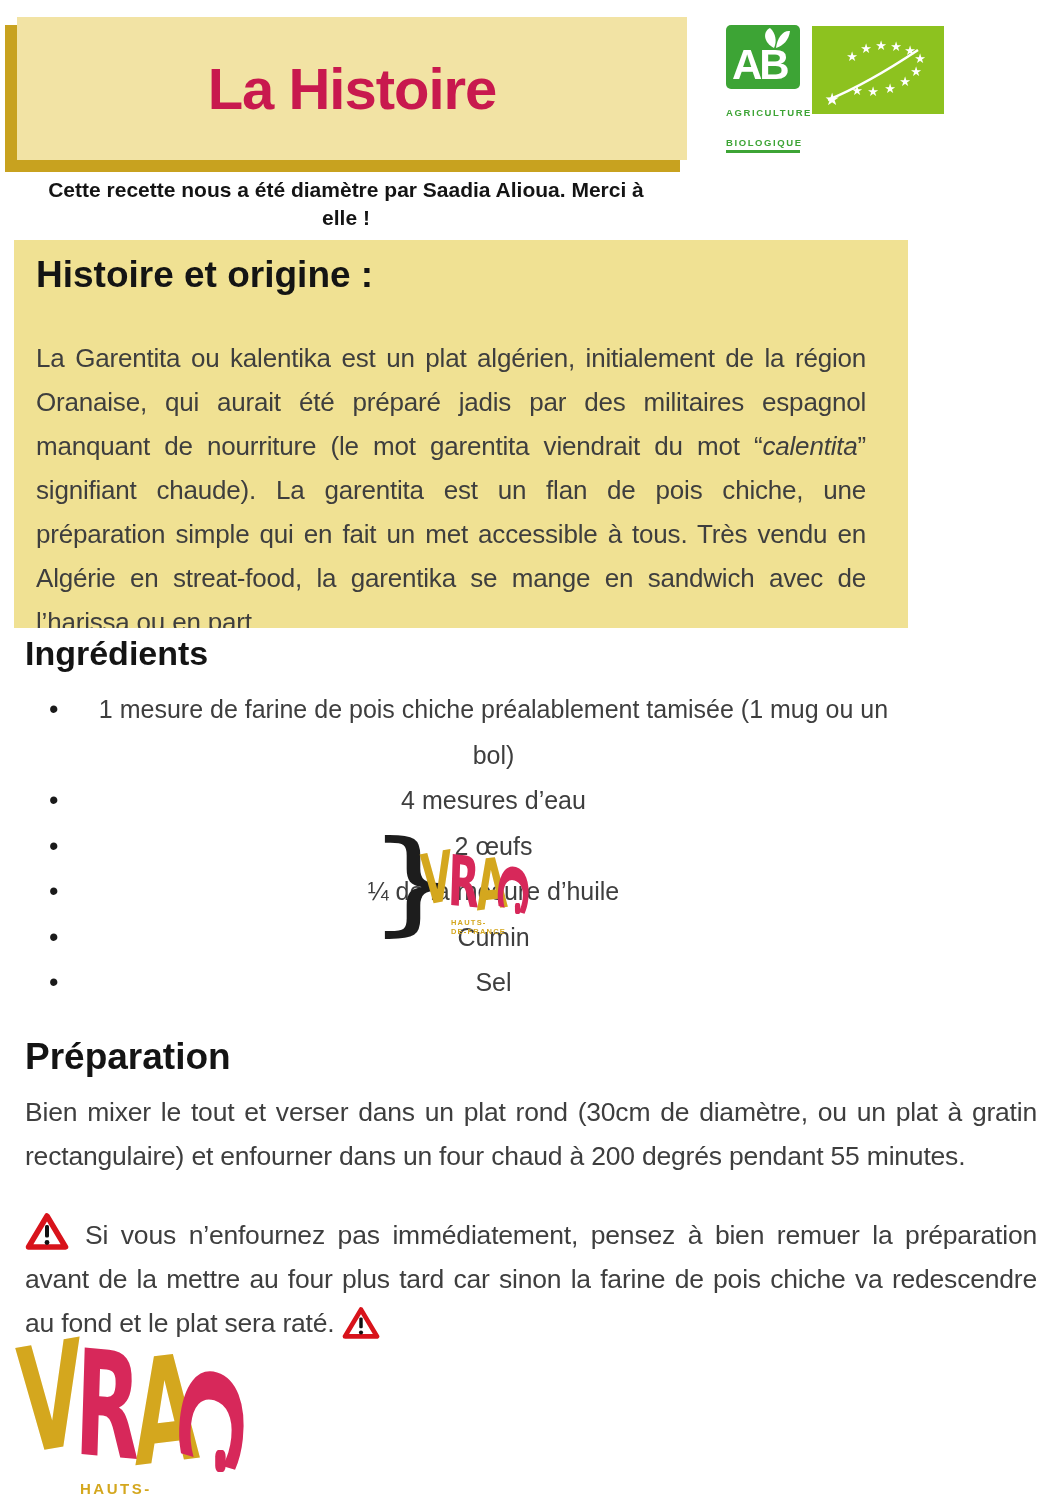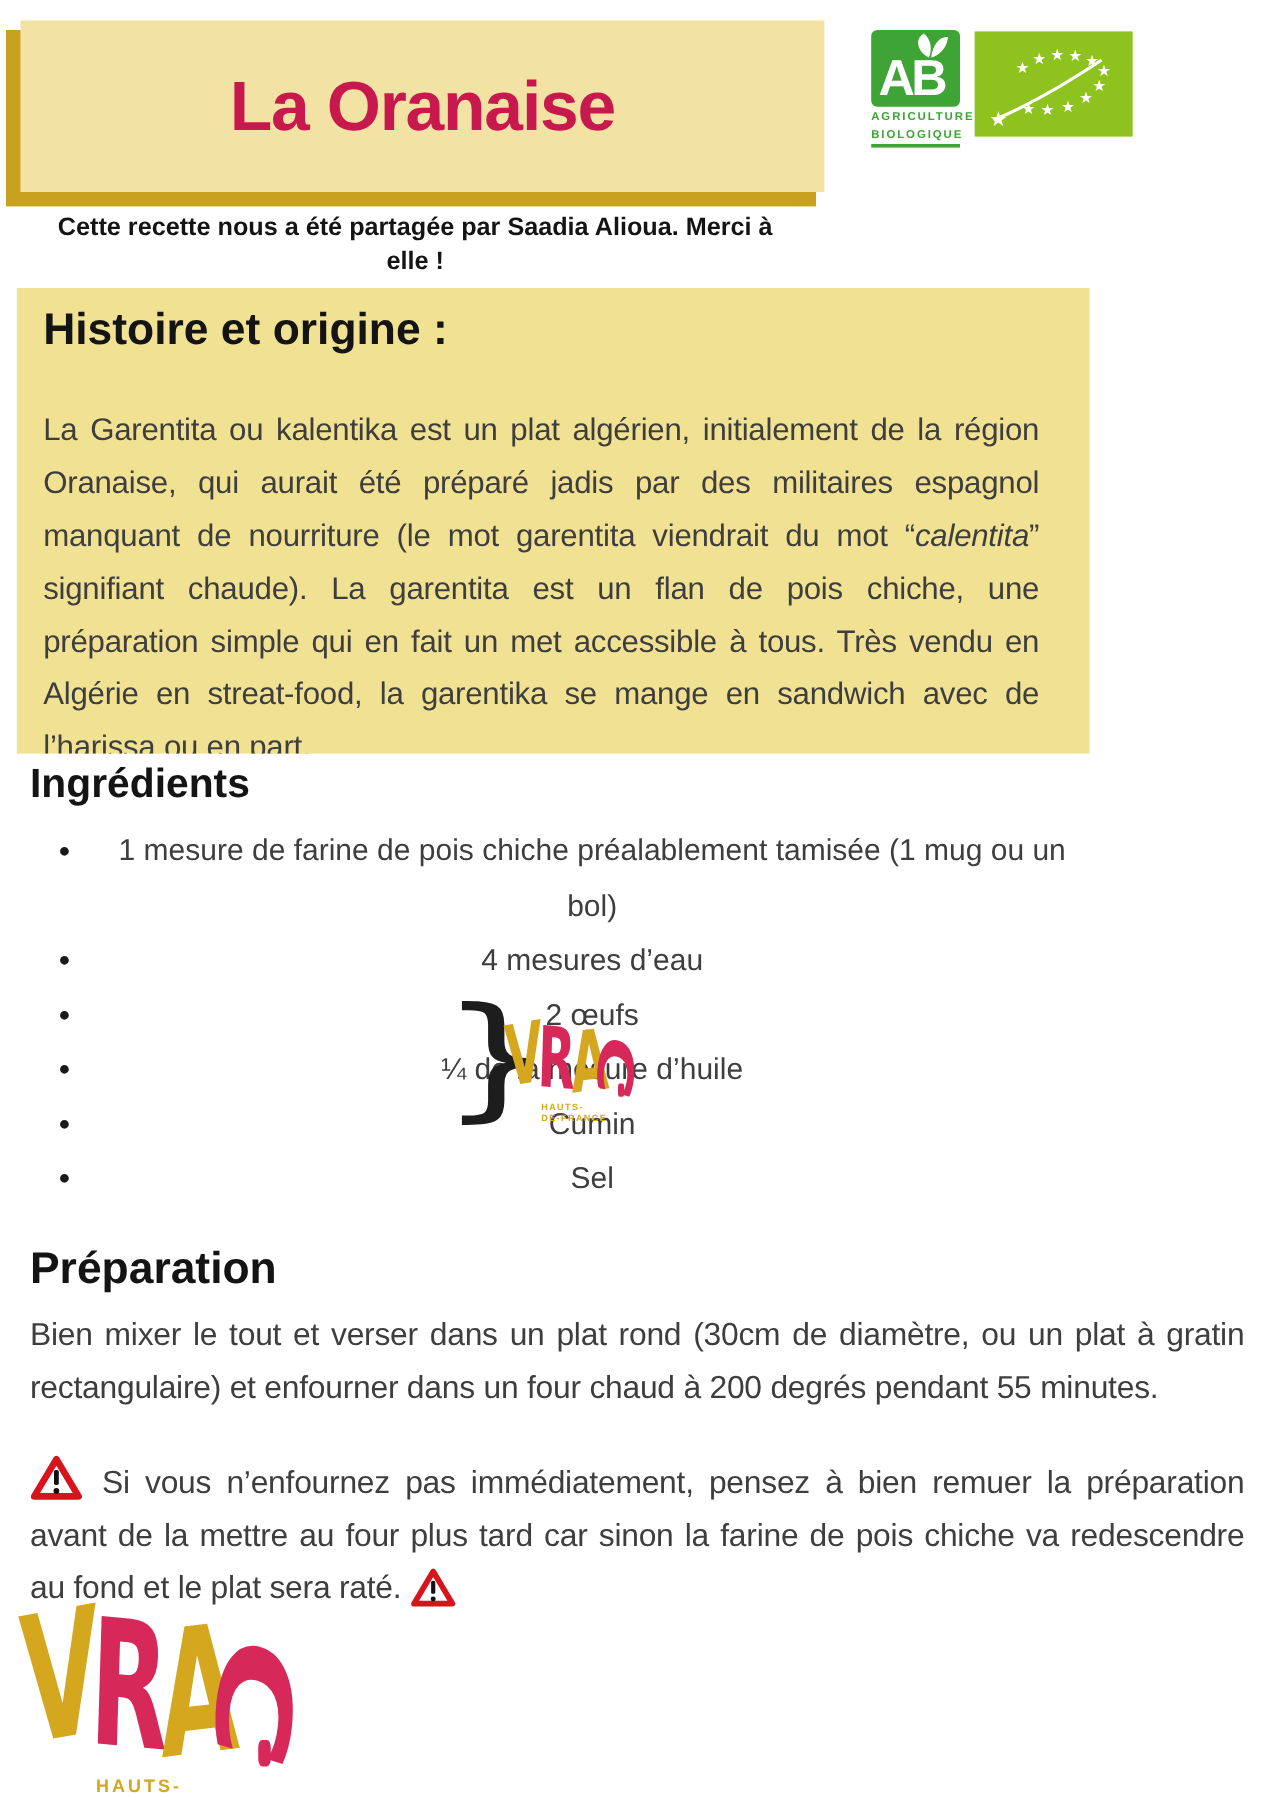--- a/index.html
+++ b/index.html
@@ -32,21 +32,21 @@
   .ab-logo { position:absolute; left:726px; top:25px; width:78px; text-align:left; }
   .ab-square {
     position:relative; width:74px; height:64px;
     background:#3da435; border-radius:5px;
   }
   .ab-leaf { position:absolute; right:8px; top:2px; }
   .ab-letters {
     position:absolute; left:6px; bottom:0px;
     font-size:42px; font-weight:700; color:#ffffff; letter-spacing:-3px;
   }
-  .ab-text { margin-top:3px; color:#3da435; font-weight:700; font-size:9.5px; letter-spacing:1.6px; line-height:11.5px; white-space:nowrap; }
+  .ab-text { margin-top:18px; color:#3da435; font-weight:700; font-size:9.5px; letter-spacing:1.6px; line-height:11.5px; white-space:nowrap; }
   .ab-underline { margin-top:2px; height:2.5px; background:#3da435; width:74px; }
   
   .eu-logo { position:absolute; left:812px; top:26px; }
   
   .caption {
     position:absolute; left:0; top:176px; width:692px;
     text-align:center; font-size:21px; font-weight:700;
     color:#141414; line-height:28px;
   }
   
@@ -133,21 +133,21 @@
   .warn-start { margin-right:16px; }
   .warn-end { margin-left:8px; vertical-align:-9px; }
 </style>
 </head>
 <body>
 
 <div class="page">
 
   <div class="banner-shadow"></div>
   <div class="banner">
-    <h1>La Oranaise</h1>
+    <h1>La Histoire</h1>
   </div>
 
   <div class="ab-logo">
     <div class="ab-square">
       <svg class="ab-leaf" width="34" height="22" viewBox="0 0 34 22">
         <path d="M16 21 C6 16 4 5 12 1 C18 6 19 15 16 21 Z" fill="#ffffff"></path>
         <path d="M18 21 C19 11 25 3 32 4 C31 13 25 19 18 21 Z" fill="#ffffff"></path>
       </svg>
       <span class="ab-letters">AB</span>
     </div>
@@ -171,21 +171,21 @@
         <text x="93" y="60">★</text>
         <text x="78" y="67">★</text>
         <text x="61" y="70">★</text>
         <text x="45" y="69">★</text>
         <text x="20" y="79" font-size="17">★</text>
       </g>
     </svg>
   </div>
 
   <div class="caption">
-    <div>Cette recette nous a été partagée par Saadia Alioua. Merci à</div>
+    <div>Cette recette nous a été diamètre par Saadia Alioua. Merci à</div>
     <div>elle !</div>
   </div>
 
   <div class="history-box">
     <h2>Histoire et origine :</h2>
     <p><span>La Garentita ou kalentika est un plat algérien, initialement de la région Oranaise, qui aurait été préparé jadis par des militaires espagnol manquant de nourriture (le mot garentita viendrait du mot “</span><i>calentita</i><span>” signifiant chaude). La garentita est un flan de pois chiche, une préparation simple qui en fait un met accessible à tous. Très vendu en Algérie en streat-food, la garentika se mange en sandwich avec de l’harissa ou en part.</span></p>
   </div>
 
   <h2 class="ing-heading">Ingrédients</h2>
   <ul class="ing-list">

